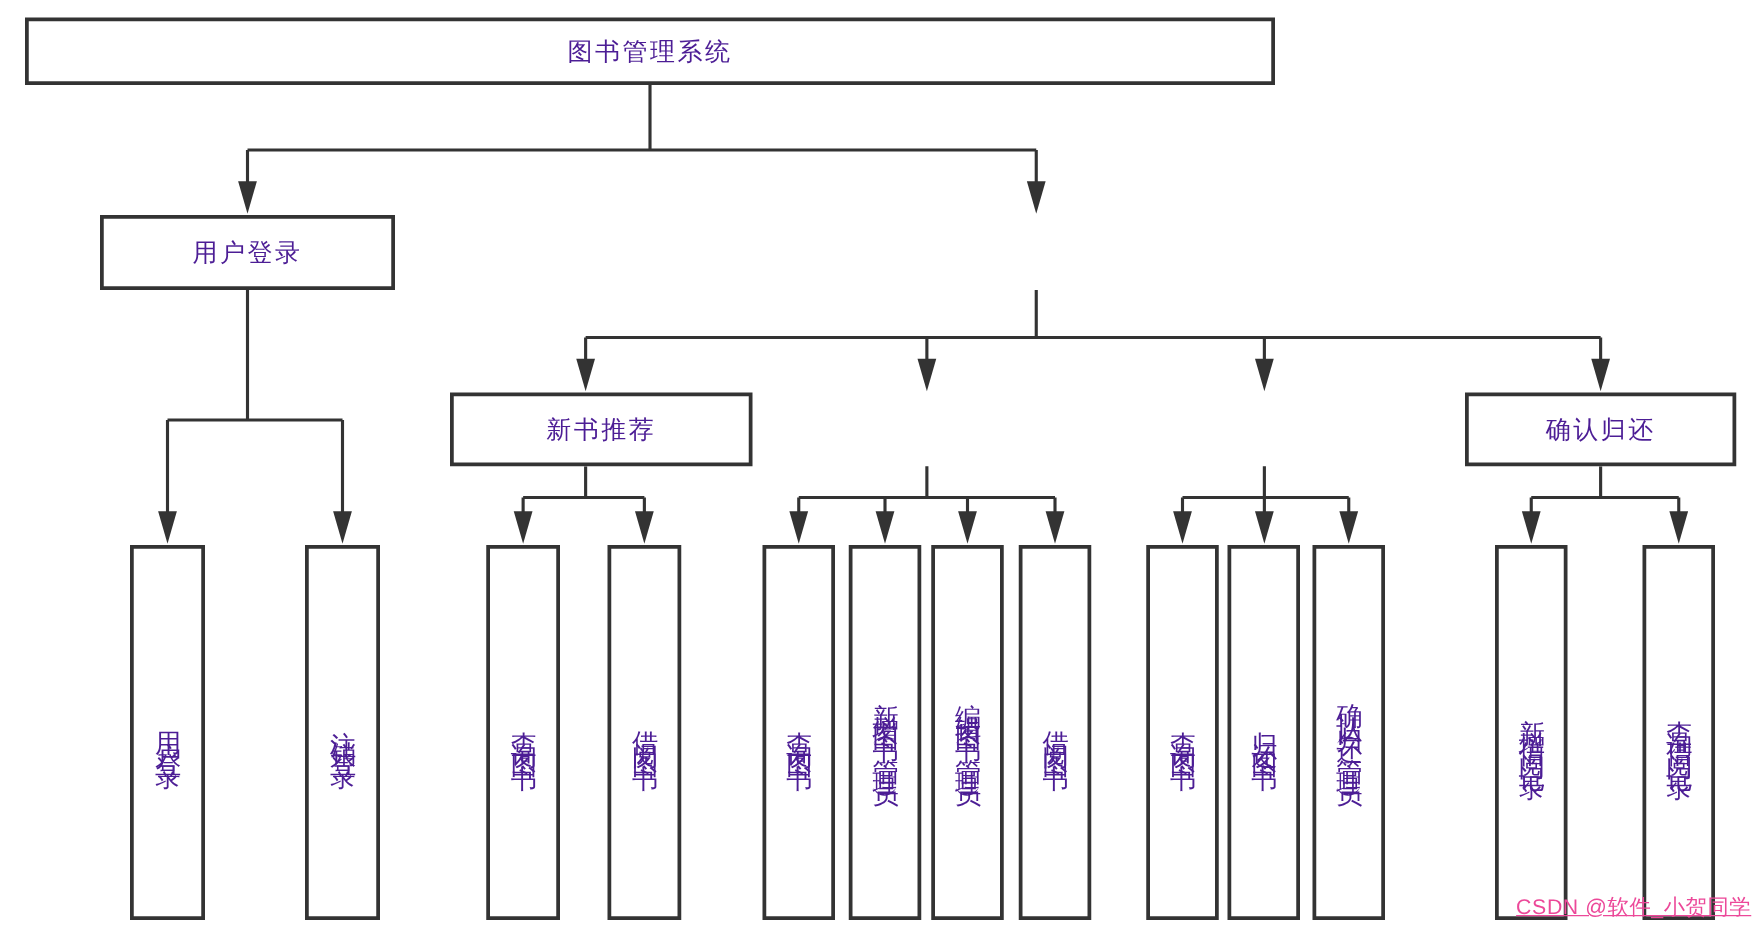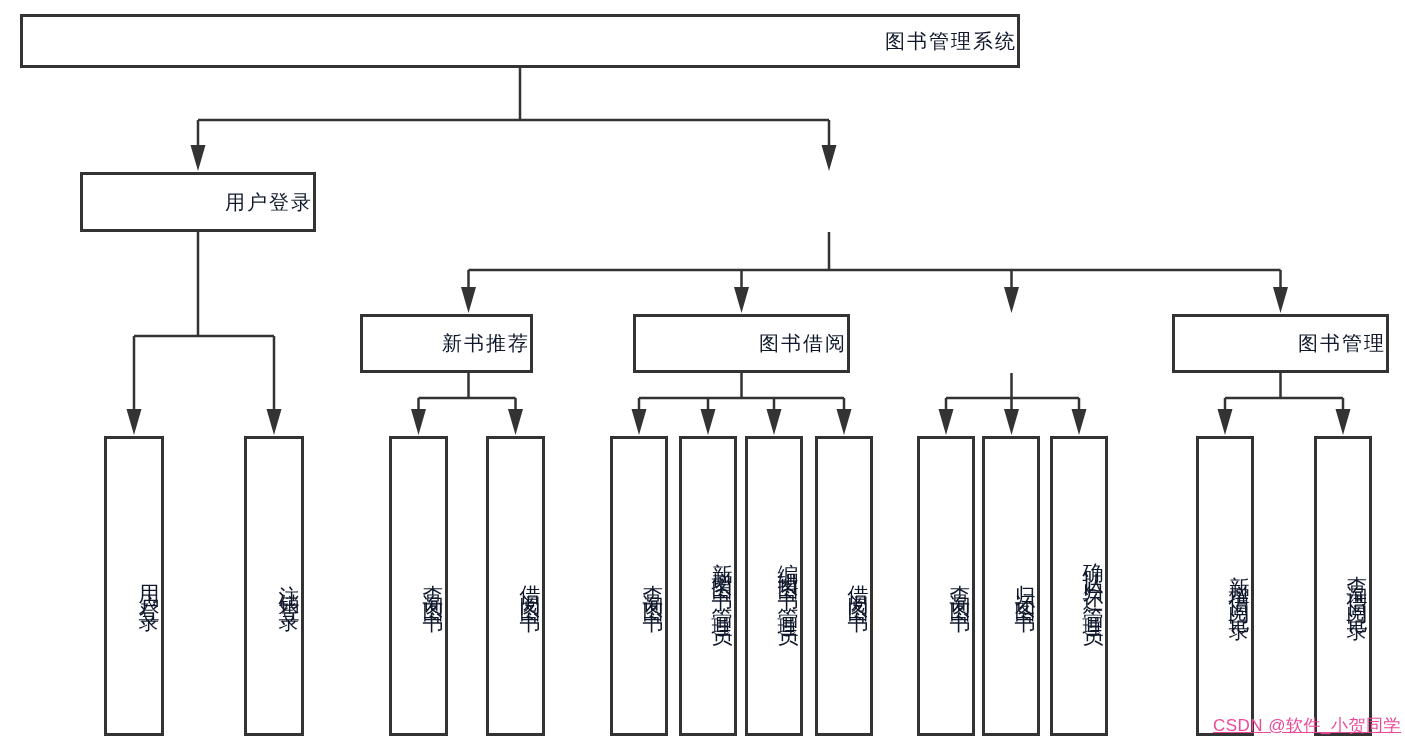--- a/index.html
+++ b/index.html
@@ -3,21 +3,21 @@
 <meta charset="utf-8">
 <style>
   * { margin:0; padding:0; box-sizing:border-box; }
   html,body { background:#ffffff; }
   body { font-family:"Liberation Sans","DejaVu Sans",sans-serif; }
   .stage { position:relative; width:1405px; height:747px; background:#ffffff; overflow:hidden; }
   .connectors { position:absolute; left:0; top:0; width:1405px; height:747px; }
   .connectors path.wire { stroke:#333333; stroke-width:2.5; fill:none; }
   .connectors path.tri { fill:#333333; stroke:none; }
   .node { position:absolute; border:3px solid #333333; background:#ffffff;
-          display:flex; align-items:center; justify-content:flex-end; color:#0f172a; }
+          display:flex; align-items:center; justify-content:center; color:#4c1d95; }
   .node.h { font-size:20px; letter-spacing:2px; white-space:nowrap; }
   .node.v .vtext { writing-mode:vertical-rl; font-size:21px; letter-spacing:9px; line-height:1.1; }
   .watermark { position:absolute; right:4px; top:714px; font-size:17px; color:#ec4899;
                letter-spacing:0.5px; white-space:nowrap;text-decoration:underline; }
 </style>
 </head>
 <body>
 
 <div class="stage">
 
@@ -56,28 +56,25 @@
   </svg>
 
   <div class="node h" style="left:20px; top:14px; width:1000px; height:54px;">
     <span>图书管理系统</span>
   </div>
 
   <div class="node h" style="left:80px; top:172px; width:236px; height:60px;">
     <span>用户登录</span>
   </div>
 
-  <div class="node h" style="left:360px; top:314px; width:173px; height:59px;">
+  <div class="node h" style="left:360px; top:314px; width:242px; height:59px;">
     <span>新书推荐</span>
   </div>
-  <div class="node h" style="left:633px; top:314px; width:217px; height:59px;">
-    <span>图书借阅</span>
-  </div>
   <div class="node h" style="left:1172px; top:314px; width:217px; height:59px;">
-    <span>图书管理</span>
+    <span>确认归还</span>
   </div>
 
   <div class="node v" style="left:104px; top:436px; width:60px; height:300px;">
     <span class="vtext">用户登录</span>
   </div>
   <div class="node v" style="left:244px; top:436px; width:60px; height:300px;">
     <span class="vtext">注销登录</span>
   </div>
 
   <div class="node v" style="left:389px; top:436px; width:59px; height:300px;">

